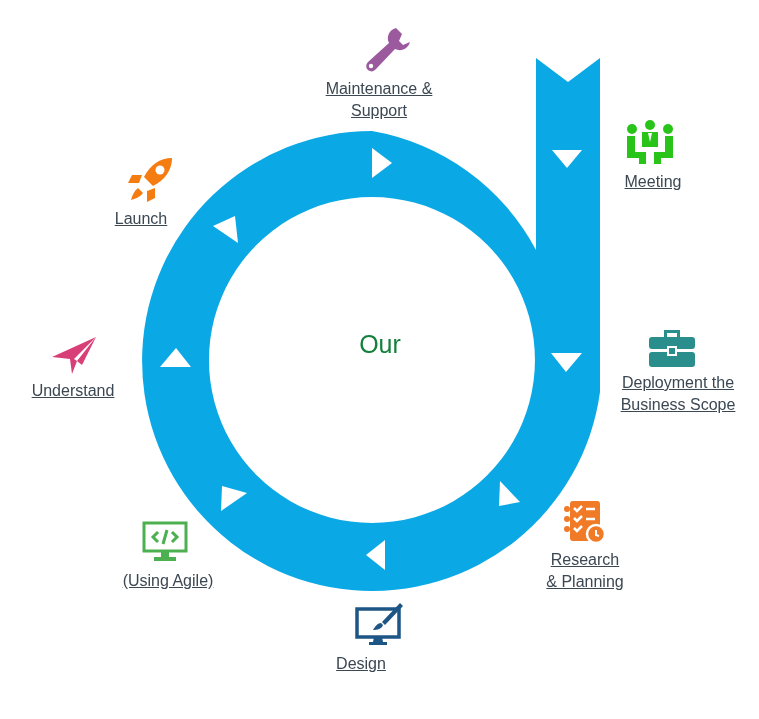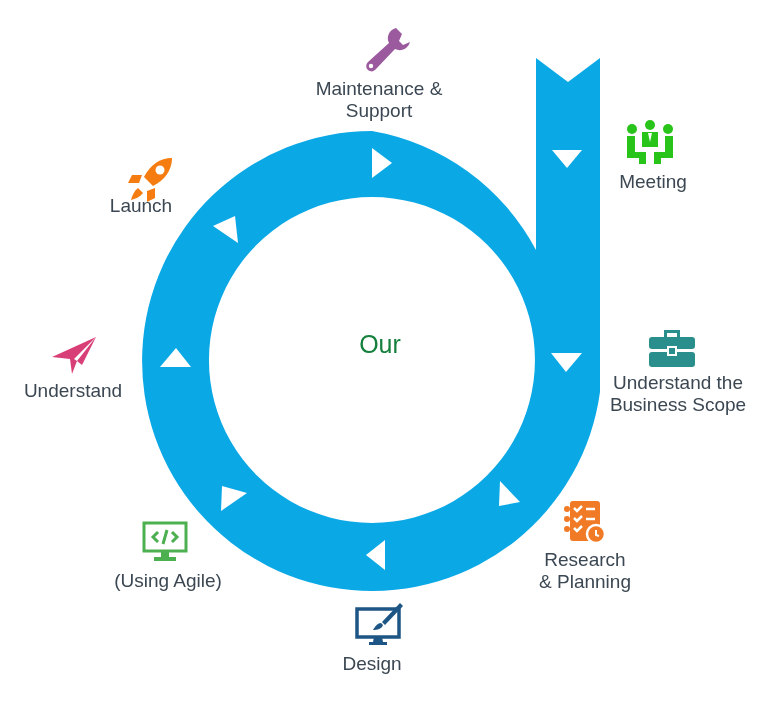--- a/index.html
+++ b/index.html
@@ -1,20 +1,20 @@
 <!DOCTYPE html>
 <html><head>
 <meta charset="utf-8">
 <style>
   html, body { margin: 0; padding: 0; background: #ffffff; }
   body { width: 759px; height: 719px; position: relative; overflow: hidden;
          font-family: "Liberation Sans", "DejaVu Sans", sans-serif; }
   #diagram { position: absolute; left: 0; top: 0; }
-  .label { position: absolute; color: #3b4752; font-size: 19px; line-height: 22px;
-           text-align: center; white-space: nowrap; transform: translateX(-50%); }
+  .label { position: absolute; color: #3b4752; font-size: 16px; line-height: 22px;
+           text-align: center; white-space: nowrap; transform: translateX(-50%); text-decoration: underline; }
   .icon { position: absolute; }
   .center-title { position: absolute; left: 380px; top: 330px; transform: translateX(-50%);
                   color: #15803d; font-size: 25px; line-height: 28px; text-align: center; }
 </style>
 </head>
 <body>
 
 <svg id="diagram" width="759" height="719" viewBox="0 0 759 719">
 
   <path fill="#0ba8e6" fill-rule="evenodd" d="M372,131 A230,230 0 1,0 600,392 L600,58 L568,82 L536,58 L536,250
@@ -61,21 +61,21 @@
   <div>Meeting</div>
 </div>
 
 <svg class="icon" style="left:648px;top:328px" width="48" height="40" viewBox="0 0 48 40">
   <path fill="#2a8f8c" d="M16,2 L32,2 L32,9 L29,9 L29,5 L19,5 L19,9 L16,9 Z"></path>
   <rect x="1" y="9" width="46" height="12" rx="3" fill="#2a8f8c"></rect>
   <rect x="1" y="24" width="46" height="15" rx="3" fill="#2a8f8c"></rect>
   <rect x="20" y="19" width="8" height="8" fill="#2a8f8c" stroke="#fff" stroke-width="2"></rect>
 </svg>
 <div class="label" style="left:678px;top:372px">
-  <div>Understand the</div>
+  <div>Deployment the</div>
   <div>Business Scope</div>
 </div>
 
 <svg class="icon" style="left:562px;top:499px" width="46" height="46" viewBox="0 0 46 46">
   <rect x="8" y="2" width="30" height="40" rx="3" fill="#f07a25"></rect>
   <g fill="#f07a25">
       <circle cx="5" cy="10" r="3"></circle>
       <circle cx="5" cy="20" r="3"></circle>
       <circle cx="5" cy="30" r="3"></circle>
     </g>
@@ -94,21 +94,21 @@
   <div>&amp; Planning</div>
 </div>
 
 <svg class="icon" style="left:355px;top:601px" width="50" height="46" viewBox="0 0 50 46">
   <rect x="2" y="8" width="42" height="28" fill="none" stroke="#1d5585" stroke-width="3.5"></rect>
   <path d="M19,36 L27,36 L28,41 L18,41 Z" fill="#1d5585"></path>
   <rect x="14" y="41" width="18" height="3" fill="#1d5585"></rect>
   <path d="M45,2 L48,5 L30,24 L27,21 Z" fill="#1d5585"></path>
   <path d="M26,22 C22,22 20,26 18,29 C22,29 27,28 28,24 Z" fill="#1d5585"></path>
 </svg>
-<div class="label" style="left:372px;top:653px">
+<div class="label" style="left:361px;top:653px">
   <div>Design</div>
 </div>
 
 <svg class="icon" style="left:142px;top:521px" width="46" height="42" viewBox="0 0 46 42">
   <rect x="2" y="2" width="42" height="28" fill="none" stroke="#4caf50" stroke-width="3"></rect>
   <rect x="19" y="30" width="8" height="6" fill="#4caf50"></rect>
   <rect x="12" y="36" width="22" height="4" fill="#4caf50"></rect>
   <g stroke="#4caf50" stroke-width="3" fill="none">
     <path d="M16,11 L11,16 L16,21"></path>
       <path d="M30,11 L35,16 L30,21"></path>
@@ -127,15 +127,15 @@
   <div>Understand</div>
 </div>
 
 <svg class="icon" style="left:126px;top:155px" width="50" height="50" viewBox="0 0 50 50">
   <path fill="#f57c10" d="M46,3 C34,3 24,10 18,22 L27,31 C39,25 46,15 46,3 Z"></path>
   <circle cx="34" cy="15" r="4.5" fill="#fff"></circle>
   <path fill="#f57c10" d="M16,20 L6,20 L2,28 L13,28 Z"></path>
   <path fill="#f57c10" d="M29,33 L29,43 L21,47 L21,36 Z"></path>
   <path fill="#f57c10" d="M12,33 C8,36 6,41 5,45 C9,44 14,42 17,38 Z"></path>
 </svg>
-<div class="label" style="left:141px;top:195px">
+<div class="label" style="left:141px;top:208px">
   <div>Launch</div>
 </div>
 
 </body></html>

